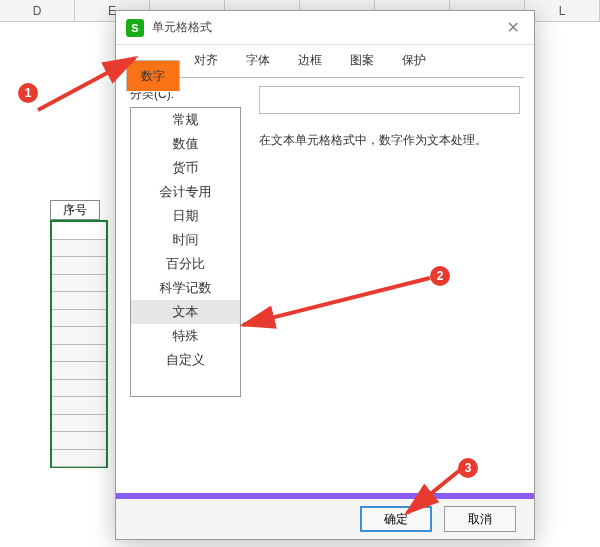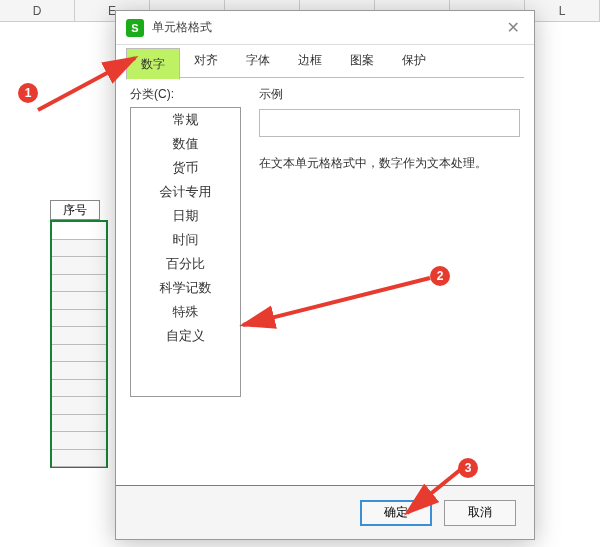--- a/index.html
+++ b/index.html
@@ -18,36 +18,36 @@
 
   
   .dialog { position: absolute; left: 115px; top: 10px; width: 420px; height: 530px; background: #fff; border: 1px solid #999; box-shadow: 0 4px 24px rgba(0,0,0,0.25); display: flex; flex-direction: column; }
   .titlebar { display: flex; align-items: center; height: 34px; padding: 0 10px; border-bottom: 1px solid #ddd; }
   .app-icon { width: 18px; height: 18px; background: #1aad19; border-radius: 3px; display: flex; align-items: center; justify-content: center; color: #fff; font-size: 11px; font-weight: bold; margin-right: 8px; }
   .title { font-size: 12px; color: #444; flex: 1; }
   .close { color: #888; font-size: 16px; padding: 0 4px; cursor: pointer; }
 
   .tabs { display: flex; height: 32px; padding: 0 10px; font-size: 12px; }
   .tab { padding: 0 14px; line-height: 30px; color: #333; cursor: pointer; }
-  .tab.active { border: 1px solid #bbb; border-bottom: 1px solid #fff; background: #bef264; position: relative; top: 3px; }
+  .tab.active { border: 1px solid #bbb; border-bottom: 1px solid #fff; background: #f97316; position: relative; top: 15px; }
   .tabline { border-bottom: 1px solid #bbb; margin: 0 10px; }
 
   .body { flex: 1; display: flex; padding: 8px 14px 8px 14px; gap: 18px; font-size: 12px; color: #333; }
   .leftcol { width: 111px; display: flex; flex-direction: column; }
   .cat-label { margin-bottom: 4px; }
   .listbox { flex: 1; max-height: 290px; border: 1px solid #999; overflow-y: auto; background: #fff; }
   .listitem { padding: 3px 8px; cursor: pointer; font-size: 13px; line-height: 18px; text-align: center; }
   .listitem.sel { background: #e6e6e6; }
 
   .rightcol { flex: 1; display: flex; flex-direction: column; }
   .sample-label { margin-bottom: 6px; }
   .sample-box { height: 28px; border: 1px solid #bbb; background: #fff; margin-bottom: 16px; }
   .desc { font-size: 12px; line-height: 1.7; color: #333; }
 
-  .footer { height: 54px; display: flex; align-items: center; justify-content: flex-end; gap: 12px; padding: 0 18px; border-top: 1px solid #8b5cf6; background: #f5f5f5; }
+  .footer { height: 46px; display: flex; align-items: center; justify-content: flex-end; gap: 12px; padding: 0 18px; border-top: 6px solid #8b5cf6; background: #f5f5f5; }
   .btn { min-width: 72px; height: 26px; border: 1px solid #999; background: #f8f8f8; font-size: 12px; cursor: pointer; }
   .btn.primary { border: 2px solid #3b8fd6; }
 
   
   .badge { position: absolute; width: 20px; height: 20px; border-radius: 50%; background: #e63b2e; color: #fff; font-size: 12px; font-weight: bold; display: flex; align-items: center; justify-content: center; }
   .b1 { left: 18px; top: 83px; }
   .b2 { left: 430px; top: 266px; }
   .b3 { left: 458px; top: 458px; }
 
   .arrow { position: absolute; pointer-events: none; }
@@ -108,26 +108,26 @@
       <div class="cat-label">分类(C):</div>
       <div class="listbox">
         <div class="listitem">常规</div>
         <div class="listitem">数值</div>
         <div class="listitem">货币</div>
         <div class="listitem">会计专用</div>
         <div class="listitem">日期</div>
         <div class="listitem">时间</div>
         <div class="listitem">百分比</div>
         <div class="listitem">科学记数</div>
+        <div class="listitem sel">文本</div>
         <div class="listitem">特殊</div>
         <div class="listitem">自定义</div>
       </div>
     </div>
     <div class="rightcol">
-      <div class="sample-label">示例</div>
       <div class="sample-box"></div>
       <div class="desc">在文本单元格格式中，数字作为文本处理。</div>
     </div>
   </div>
 
   <div class="footer">
     <button class="btn primary">确定</button>
     <button class="btn">取消</button>
   </div>
 </div>

